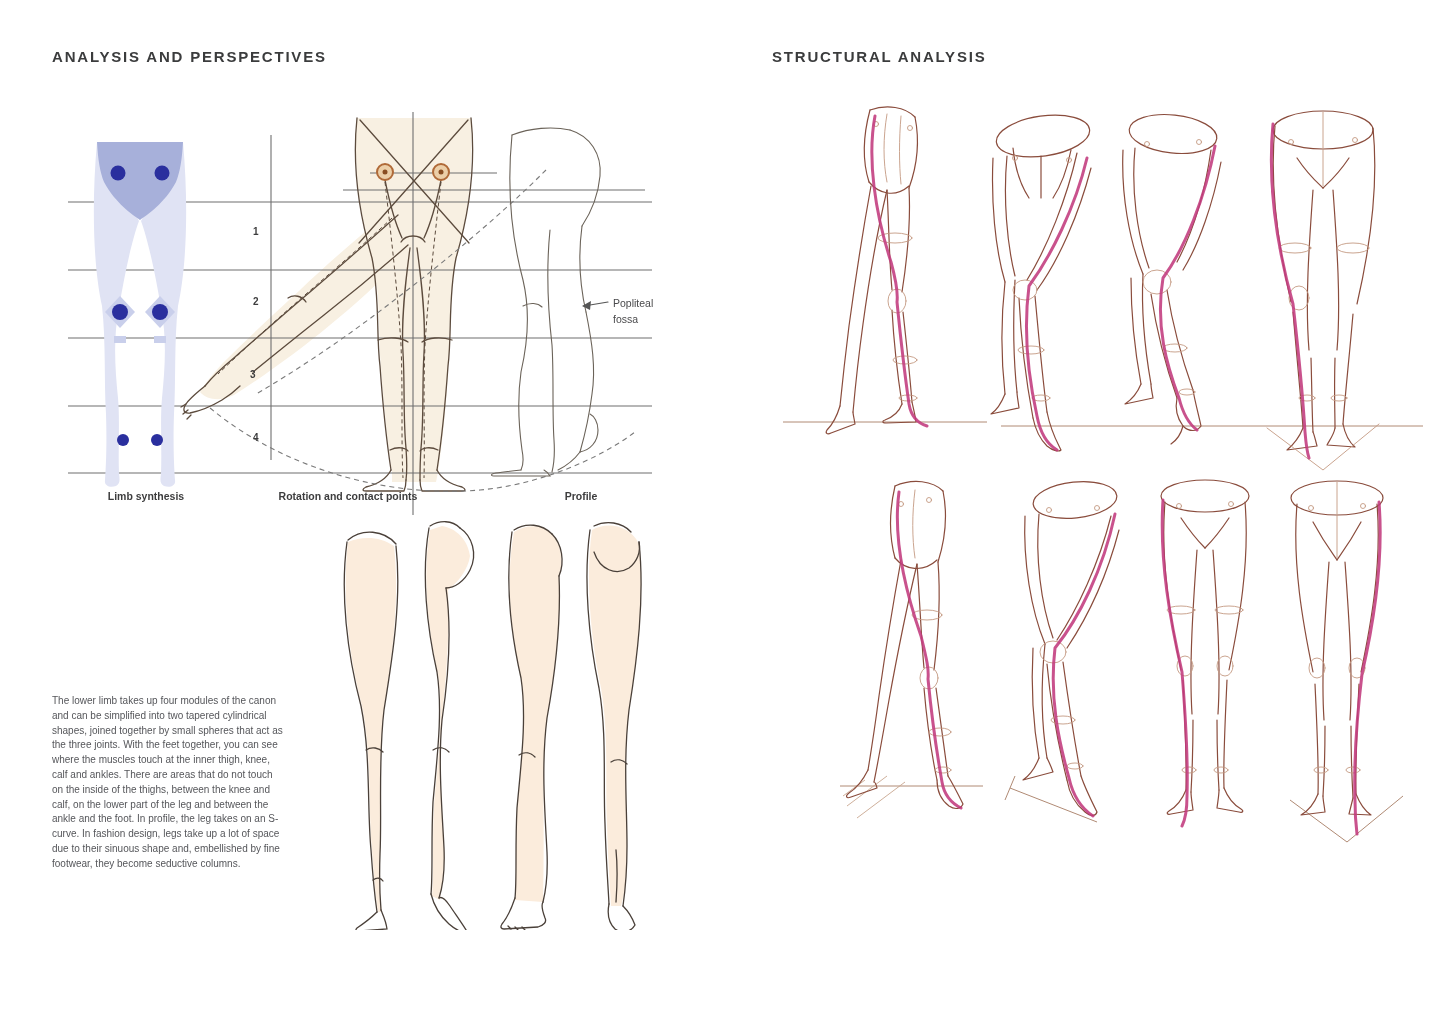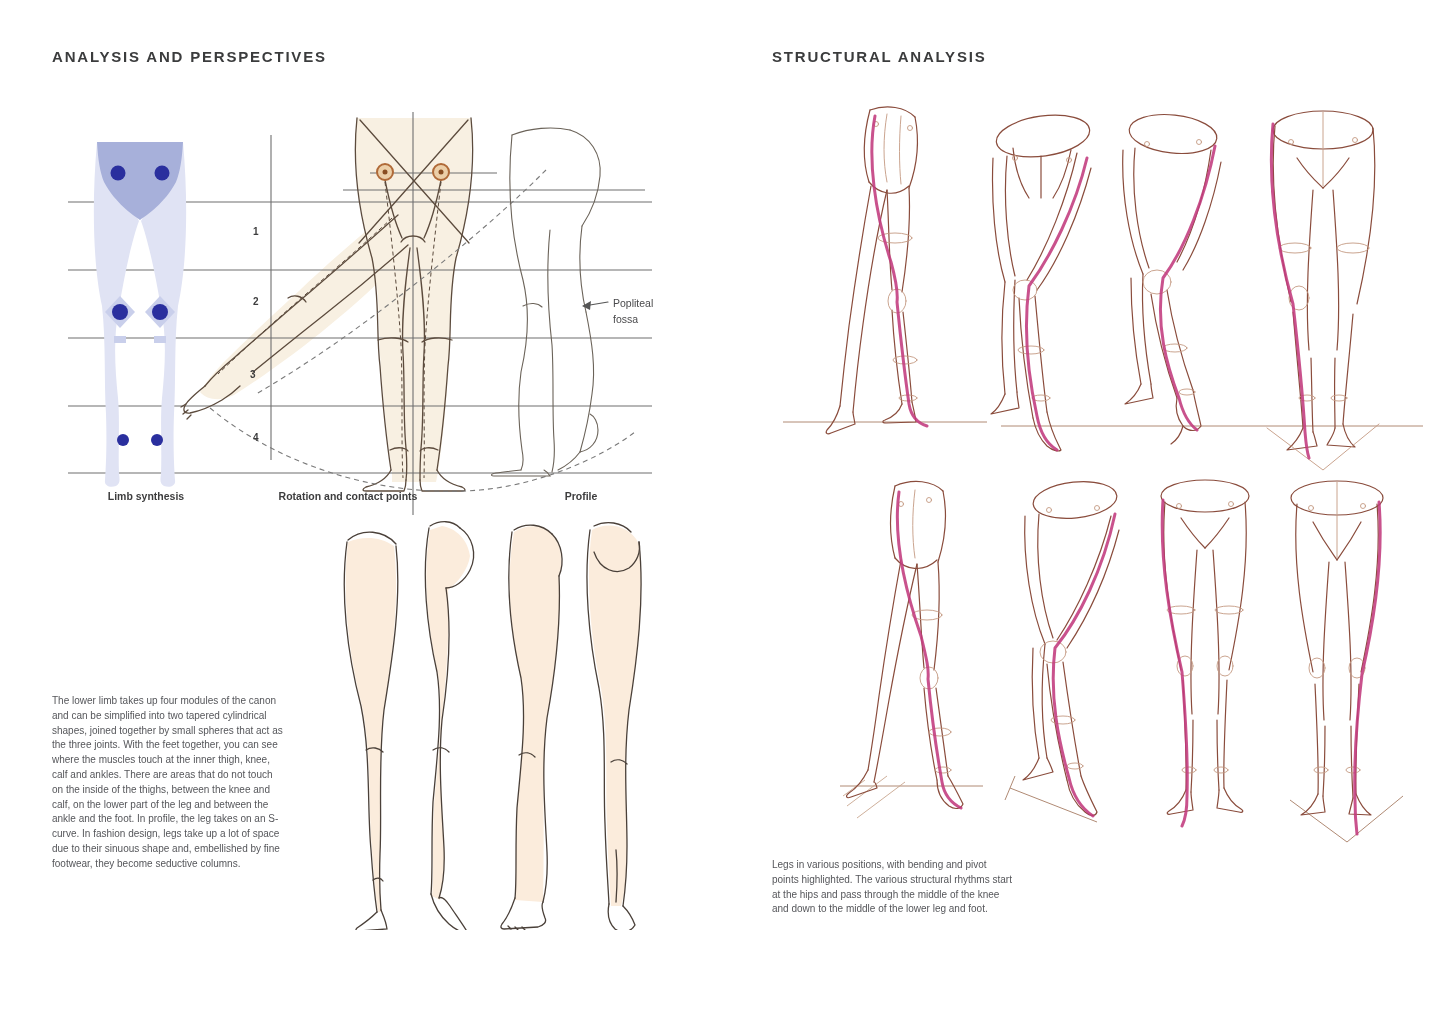--- a/index.html
+++ b/index.html
@@ -433,17 +433,16 @@
           <ellipse cx="486" cy="300" rx="7" ry="3"></ellipse>
           <ellipse cx="518" cy="300" rx="7" ry="3"></ellipse>
           <circle cx="476" cy="38" r="2.5"></circle>
             <circle cx="528" cy="36" r="2.5"></circle>
         </g>
         <path class="rhythm" d="M544,32 C549,94 538,156 527,204 C521,254 519,300 520,330 C520,344 521,356 522,364"></path>
       </g>
     </svg>
   </div>
 
-  <div class="abs body-text" style="left:772px;top:858px;width:240px;">Legs in various positions, with bending and pivot points highlighted. The various structural rhythms start at the hips and pass through the middle of the knee and down to the middle of the lower leg and foot.</div>
 
   <div class="abs page-num" style="left:1358px;top:982px;">123</div>
 
 </div>
 
 </body></html>

